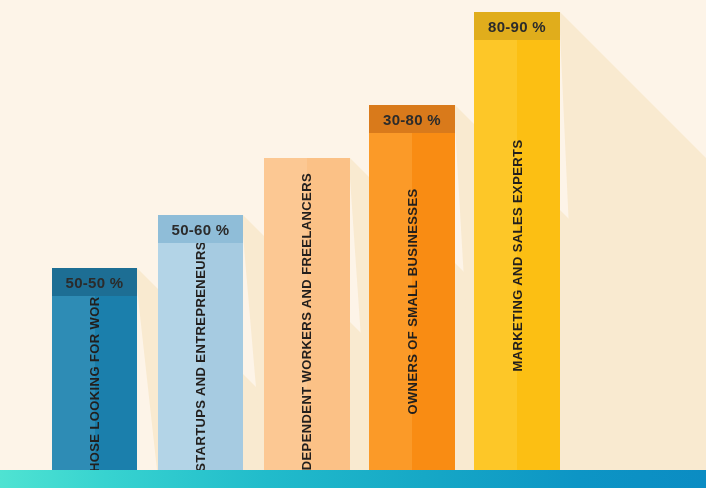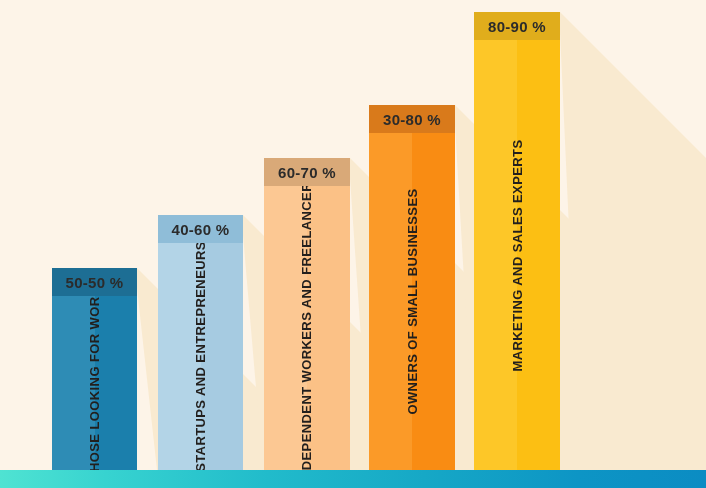--- a/index.html
+++ b/index.html
@@ -108,31 +108,28 @@
         <div class="bar-cap" style="background: rgb(29, 110, 148);">
           <span class="bar-cap-text">50-50 %</span>
         </div>
         <div class="bar-body-label">
           <span class="vlabel">THOSE LOOKING FOR WORK</span>
         </div>
       </div>
       <div class="bar" style="left: 158px; width: 85px; top: 215px; height: 255px; background: rgb(166, 203, 225);">
         <div class="bar-light" style="background: rgb(179, 212, 231);"></div>
         <div class="bar-cap" style="background: rgb(143, 189, 216);">
-          <span class="bar-cap-text">40-60 %</span>
+          <span class="bar-cap-text">50-60 %</span>
         </div>
         <div class="bar-body-label">
           <span class="vlabel">STARTUPS AND ENTREPRENEURS</span>
         </div>
       </div>
       <div class="bar" style="left: 264px; width: 86px; top: 158px; height: 312px; background: rgb(251, 193, 134);">
         <div class="bar-light" style="background: rgb(252, 200, 147);"></div>
-        <div class="bar-cap" style="background: rgb(217, 169, 120);">
-          <span class="bar-cap-text">60-70 %</span>
-        </div>
         <div class="bar-body-label">
           <span class="vlabel">INDEPENDENT WORKERS AND FREELANCERS</span>
         </div>
       </div>
       <div class="bar" style="left: 369px; width: 86px; top: 105px; height: 365px; background: rgb(249, 140, 19);">
         <div class="bar-light" style="background: rgb(251, 154, 40);"></div>
         <div class="bar-cap" style="background: rgb(217, 122, 27);">
           <span class="bar-cap-text">30-80 %</span>
         </div>
         <div class="bar-body-label">

